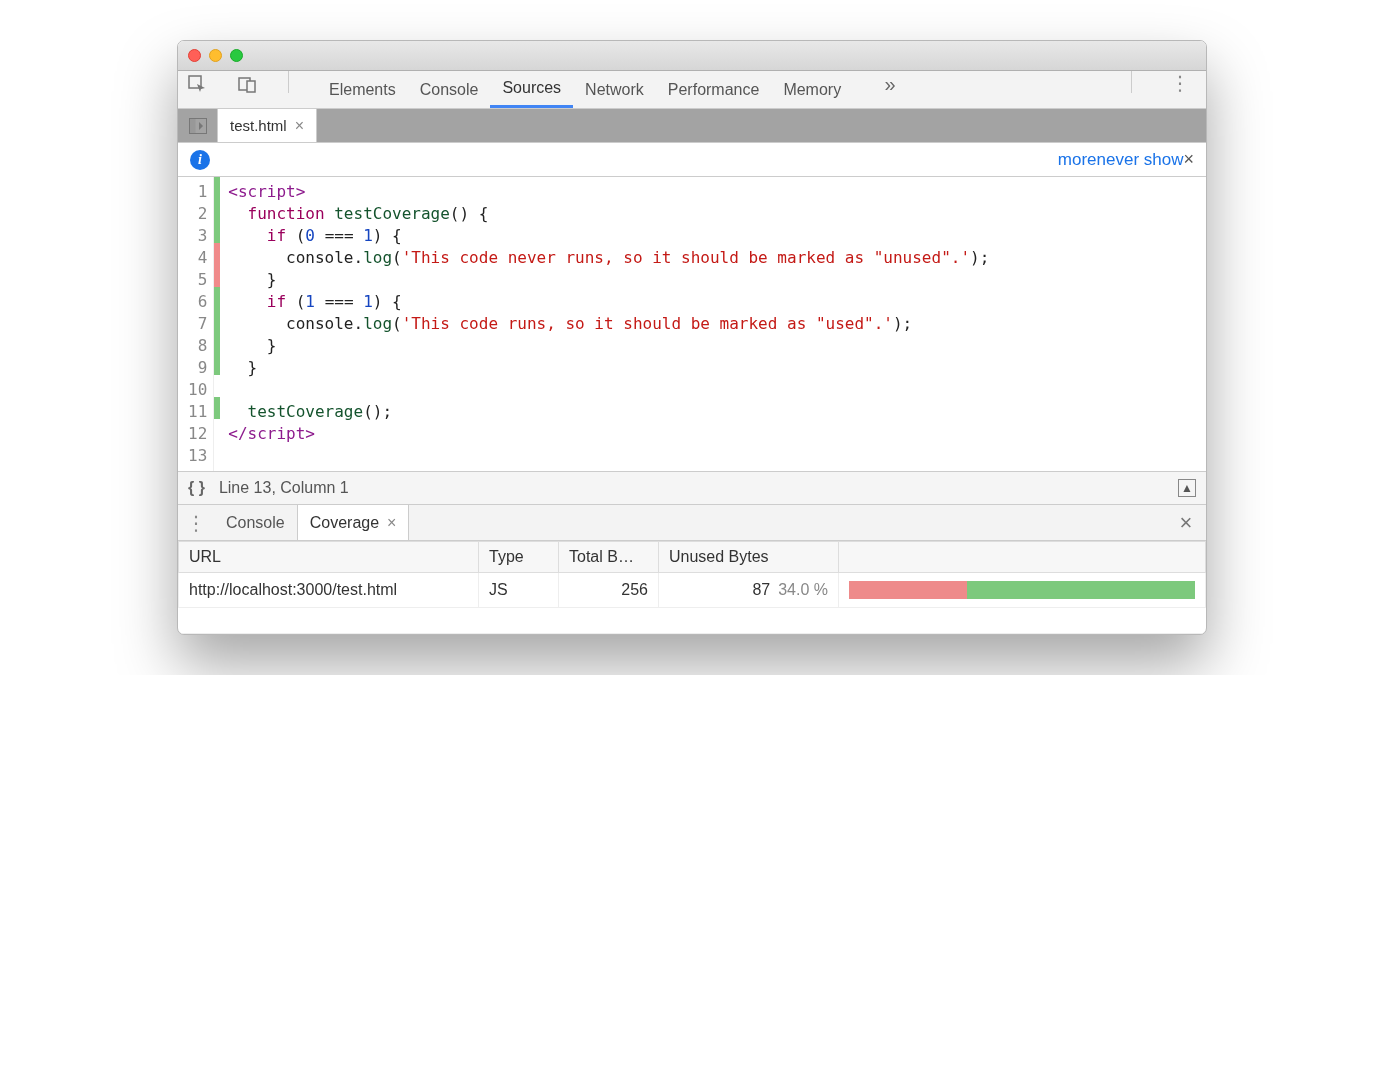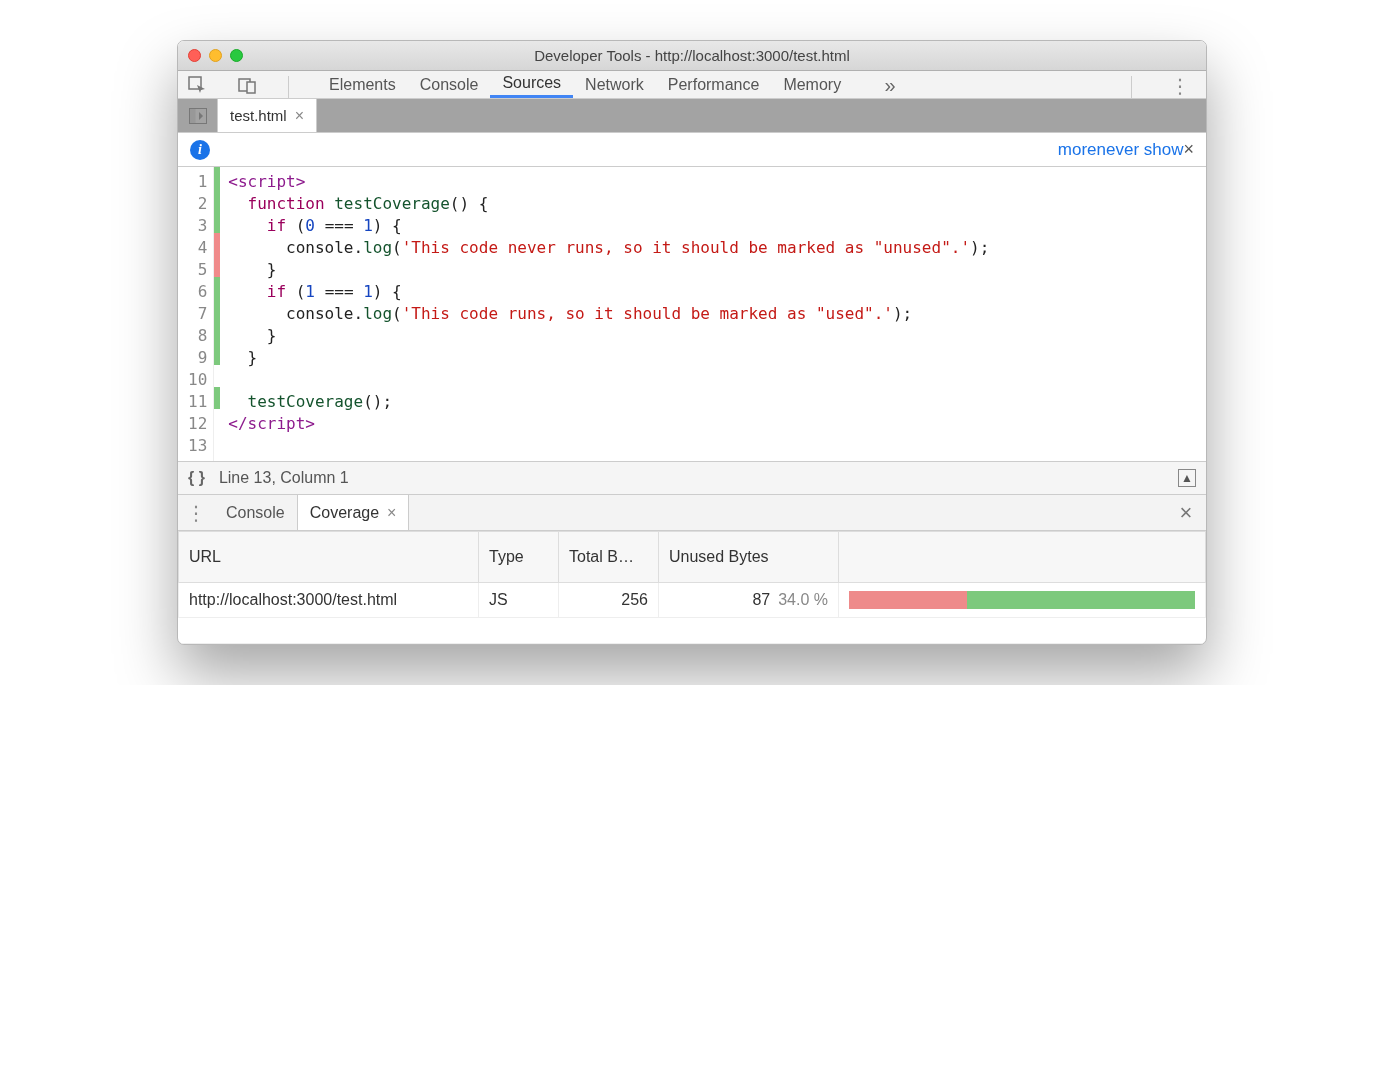--- a/index.html
+++ b/index.html
@@ -34,24 +34,24 @@
   .t-red{background:#ff5f57;border:1px solid #e24035;}
   .t-yel{background:#ffbd2e;border:1px solid #e1a11e;}
   .t-grn{background:#28c940;border:1px solid #1aab29;}
   .titlebar .title {
     position:absolute; left:0; right:0; text-align:center;
     font-size:15px; color:#444; font-weight:400;
     pointer-events:none;
   }
   
   .tabstrip {
-    height: 28px;
+    height: 38px;
     background:#f3f3f3;
     border-bottom:1px solid #ccc;
-    display:flex; align-items:flex-end;
+    display:flex; align-items:flex-start;
     padding: 0 6px; gap:24px;
     font-size:16px; color:#555;
   }
   .tabstrip .iconbtn {
     width:26px;height:26px;display:flex;align-items:center;justify-content:center;
     color:#666;
   }
   .tabstrip .sep { width:1px; height:22px; background:#ccc; margin:0 4px;}
   .tabstrip .tab { padding:0 12px; height:100%; display:flex; align-items:center; cursor:default;}
   .tabstrip .tab.active { color:#333; border-bottom:3px solid #4185f4; }
@@ -116,42 +116,41 @@
   }
   .rec{width:16px;height:16px;background:#d93025;border-radius:50%;}
   .reload{color:#999;}
   .clearbtn{width:18px;height:18px;border:2px solid #bbb;border-radius:50%;position:relative;}
   .clearbtn::after{content:"";position:absolute;width:20px;height:2px;background:#bbb;top:7px;left:-2px;transform:rotate(-45deg);}
   .covbar .vsep{width:1px;height:22px;background:#ccc;}
   .urlfilter{height:26px;border:1px solid #ccc;background:#fff;padding:0 8px;font-size:15px;width:170px;color:#333;}
   .cbox{width:16px;height:16px;border:1px solid #aaa;border-radius:3px;background:#fff;}
   
   .covtable{width:100%;border-collapse:collapse;font-size:16px;}
-  .covtable th{background:#f7f7f7;border:1px solid #ddd;padding:16px 10px;text-align:left;font-weight:400;color:#333;}
+  .covtable th{background:#f7f7f7;border:1px solid #ddd;padding:6px 10px;text-align:left;font-weight:400;color:#333;}
   .covtable td{border:1px solid #eee;padding:8px 10px;vertical-align:middle;color:#333;}
   .covtable td.num{text-align:right;}
   .pct{color:#888;margin-left:8px;}
   .bar{height:18px;width:100%;background:#7dc97d;display:flex;}
   .bar .unused{background:#ee8a8a;}
   
   .footstat{height:32px;background:#f5f5f5;border-top:1px solid #ccc;display:flex;align-items:center;padding:0 12px;font-size:16px;color:#444;}
   svg{display:block;}
 </style>
 </head>
 <body>
 
 <div class="window">
 
   <div class="titlebar">
     <div class="traffic">
       <div class="t-dot t-red"></div>
       <div class="t-dot t-yel"></div>
       <div class="t-dot t-grn"></div>
     </div>
-    <div class="title">Developer Tools - http://localhost:3000/test.html</div>
   </div>
 
   <div class="tabstrip">
     <div class="iconbtn">
       <svg width="18" height="18" viewBox="0 0 18 18">
           <rect x="1" y="1" width="12" height="12" fill="none" stroke="#777" stroke-width="1.5"></rect>
           <path d="M9 9 L17 13 L13 14 L12 17 Z" fill="#777"></path>
         </svg>
     </div>
     <div class="iconbtn">

